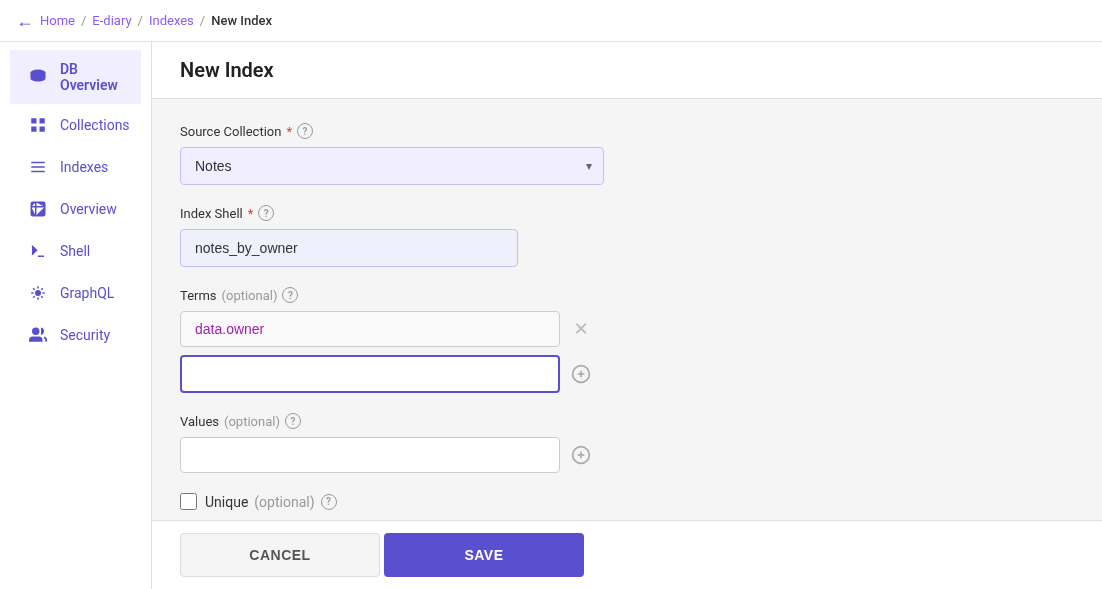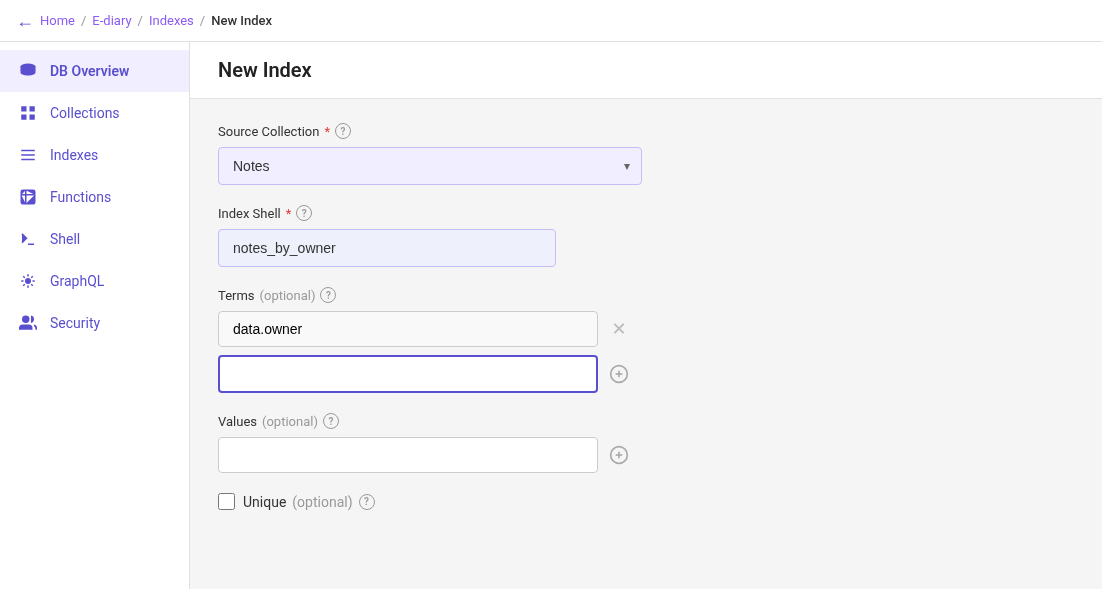--- a/index.html
+++ b/index.html
@@ -54,26 +54,26 @@
 
     
     .layout {
       display: flex;
       flex: 1;
       overflow: hidden;
     }
 
     
     .sidebar {
-      width: 190px;
+      width: 152px;
       background: #fff;
       border-right: 1px solid #e0e0e0;
       display: flex;
       flex-direction: column;
-      padding: 8px 0;
+      padding: 8px 10px;
       flex-shrink: 0;
     }
     .sidebar-item {
       display: flex;
       align-items: center;
       gap: 12px;
       padding: 11px 18px;
       cursor: pointer;
       color: #5a4fcf;
       font-size: 14px;
@@ -201,21 +201,21 @@
       align-items: center;
       gap: 8px;
       margin-bottom: 8px;
     }
     .terms-input {
       width: 380px;
       padding: 9px 14px;
       border: 1.5px solid #ccc;
       border-radius: 4px;
       background: #f9f9f9;
-      color: #000000;
+      color: #a21caf;
       font-size: 14px;
       outline: none;
     }
     .terms-input.active-input {
       border: 2px solid #5a4fcf;
       background: #fff;
     }
     .icon-btn {
       width: 26px;
       height: 26px;
@@ -366,21 +366,21 @@
       </span>
       <span>Indexes</span>
     </div>
 
     <div class="sidebar-item">
       <span class="sidebar-icon">
         <svg width="18" height="18" viewBox="0 0 24 24" fill="none" stroke="#5a4fcf" stroke-width="2">
             <path d="M9 3H5a2 2 0 0 0-2 2v4m6-6h10a2 2 0 0 1 2 2v4M9 3v18m0 0h10a2 2 0 0 0 2-2V9M9 21H5a2 2 0 0 1-2-2V9m0 0h18"></path>
           </svg>
       </span>
-      <span>Functions</span>
+      <span>Overview</span>
     </div>
 
     <div class="sidebar-item">
       <span class="sidebar-icon">
         <svg width="18" height="18" viewBox="0 0 24 24" fill="none" stroke="#5a4fcf" stroke-width="2">
             <polyline points="4 17 10 11 4 5"></polyline>
             <line x1="12" y1="19" x2="20" y2="19"></line>
           </svg>
       </span>
       <span>Shell</span>
@@ -486,14 +486,18 @@
         <input type="checkbox" id="unique-checkbox" style="">
         <label class="checkbox-label" for="unique-checkbox">
           <span>Unique</span>
           <span class="checkbox-optional">(optional)</span>
           <span class="help-icon">?</span>
         </label>
       </div>
 
     </div>
 
+    <div class="form-footer">
+      <button class="btn-cancel">CANCEL</button>
+      <button class="btn-save">SAVE</button>
+    </div>
   </div>
 </div>
 
 </body></html>

